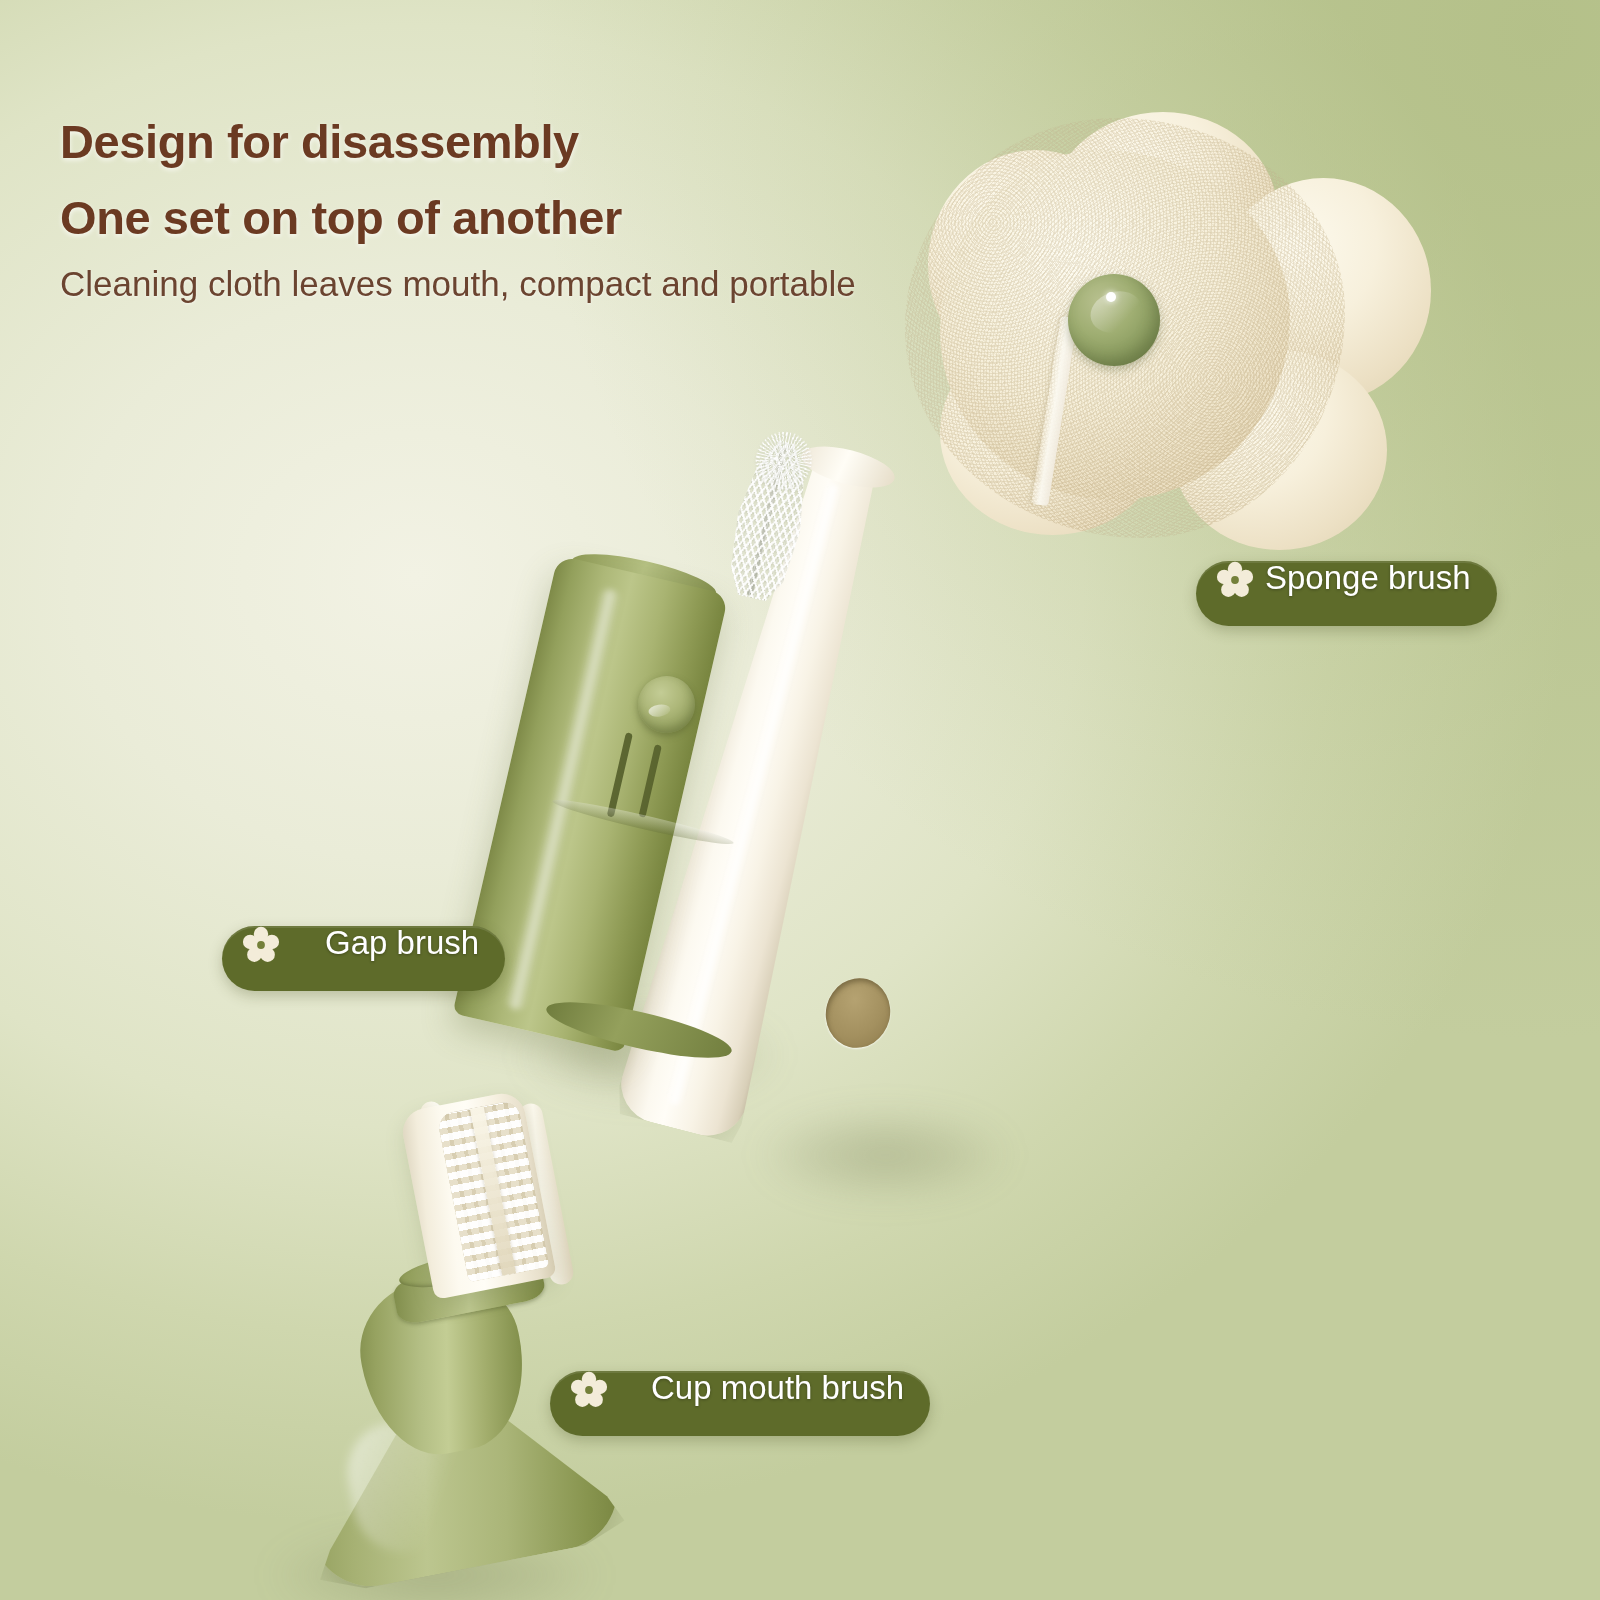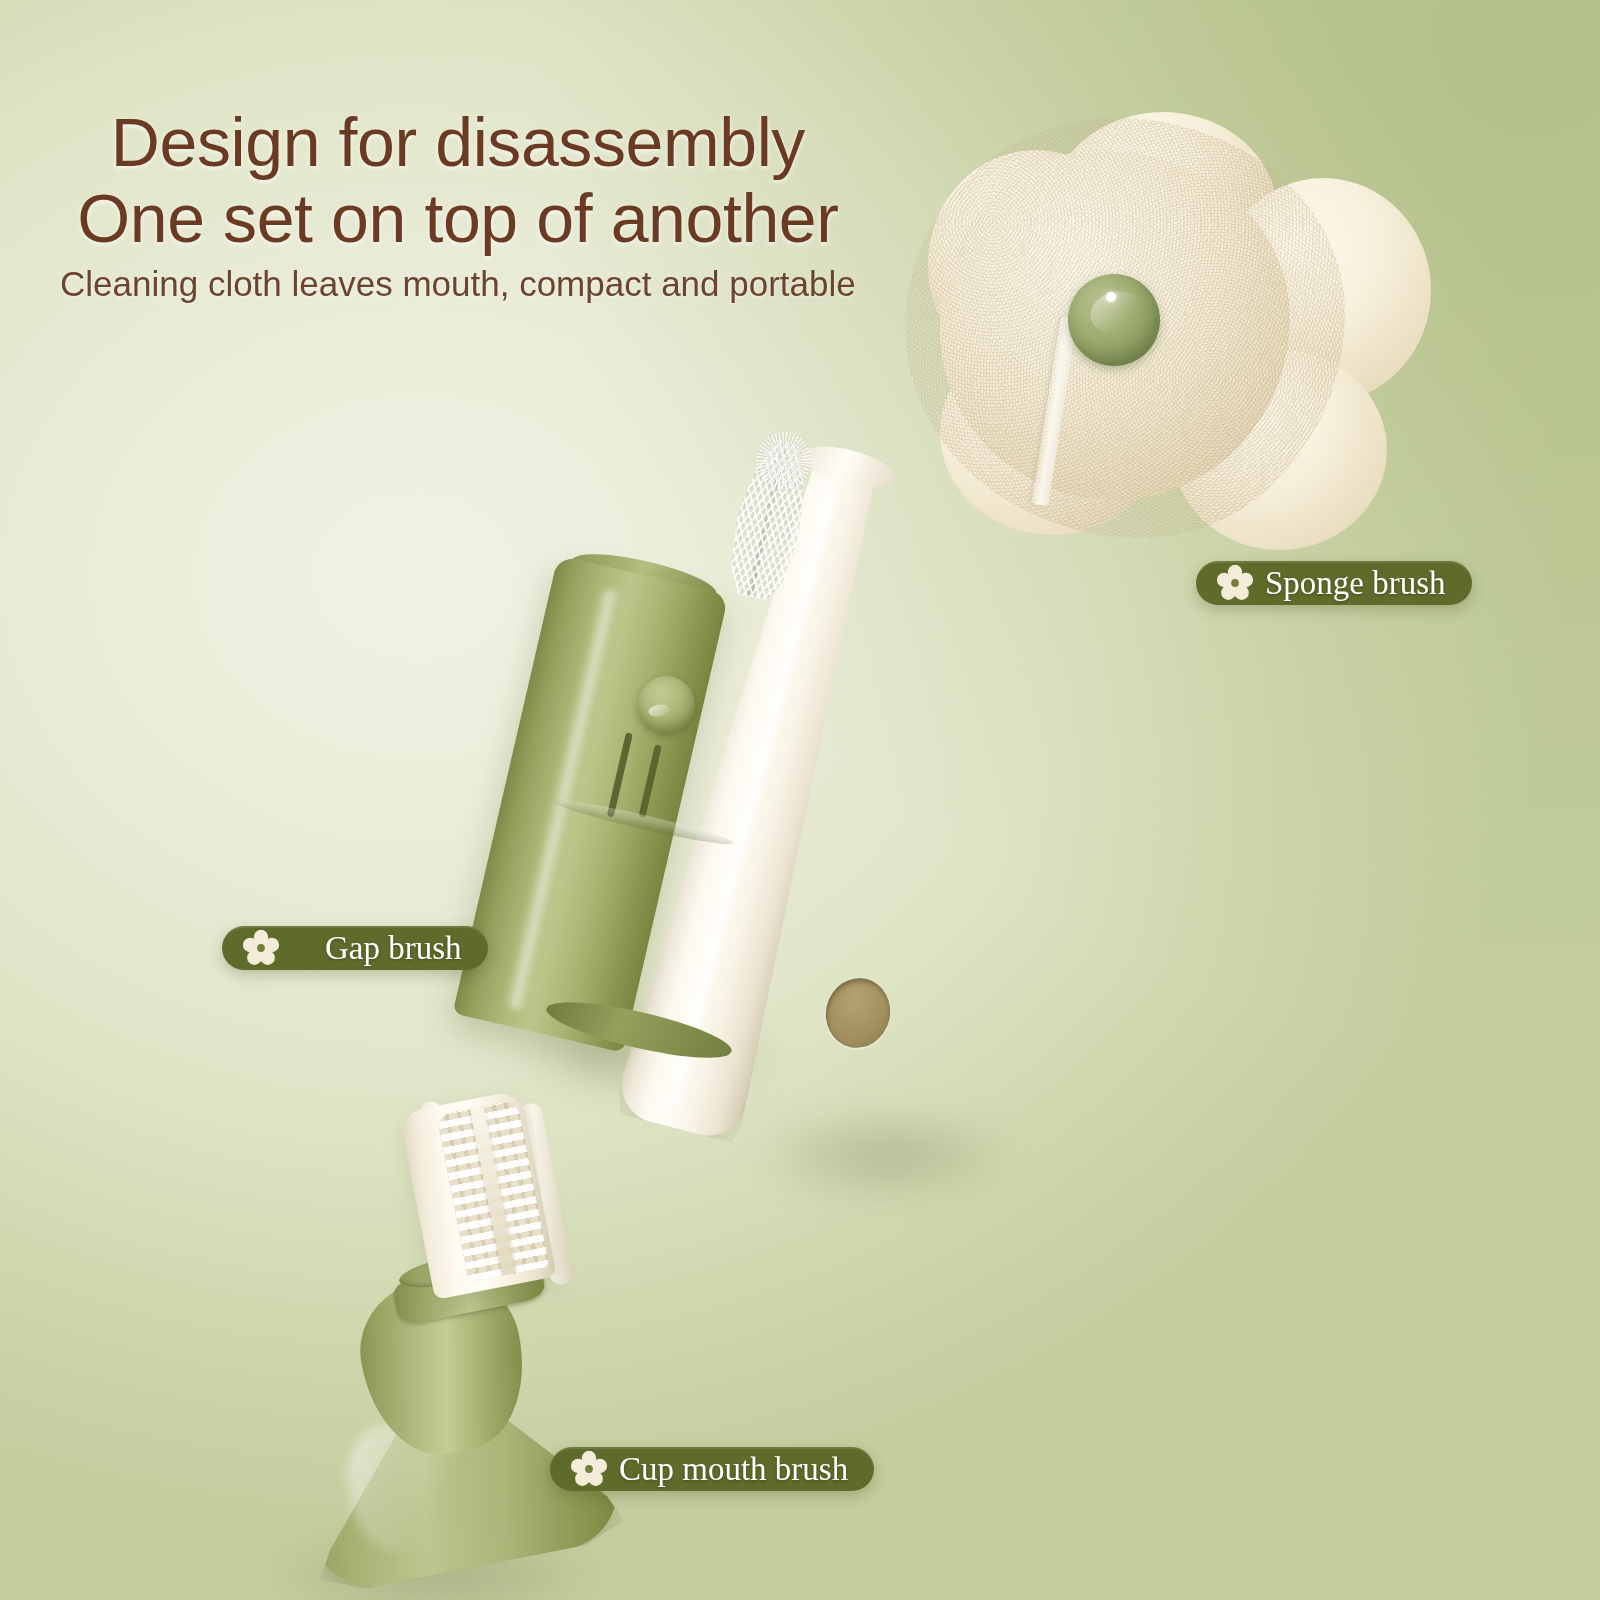--- a/index.html
+++ b/index.html
@@ -16,46 +16,44 @@
   }
   
   #stage::after{
     content:"";position:absolute;inset:0;pointer-events:none;
     background:radial-gradient(circle at 96% 2%, rgba(168,182,120,.55) 0%, rgba(168,182,120,0) 46%);
   }
 
   
   .copy{position:absolute;left:60px;top:104px;z-index:40;}
   .headline{
-    color:#6b3a22;font-weight:normal;font-size:68px;line-height:76px;
+    color:#6b3a22;font-weight:bold;font-size:47px;line-height:76px;
     letter-spacing:-.4px;white-space:nowrap;
     text-shadow:0 2px 5px rgba(255,255,255,.75);
-    text-align:center;
   }
   .subline{
     margin-top:28px;color:#6b4430;font-size:35px;line-height:56px;
     white-space:nowrap;text-shadow:0 1px 3px rgba(255,255,255,.6);
   }
 
   
   .badge{
-    position:absolute;z-index:60;display:flex;align-items:center;
+    position:absolute;z-index:60;display:flex;align-items:flex-start;
     background:#5e6b2a;border-radius:40px;
-    padding:0 26px 0 20px;height:44px;
+    padding:0 26px 0 20px;height:65px;
     box-shadow:0 5px 14px rgba(60,70,25,.26), inset 0 2px 0 rgba(255,255,255,.10);
-    font-family:Liberation Serif, serif;
   }
   .badge .flower{flex:0 0 auto;margin-right:11px;display:block;}
   .badge .btxt{
     color:#fff;font-size:33px;line-height:33px;white-space:nowrap;
     text-shadow:0 1px 3px rgba(0,0,0,.30);
   }
   #badge-sponge{left:1196px;top:561px;}
   #badge-gap{left:222px;top:926px;}
-  #badge-cup{left:550px;top:1447px;}
+  #badge-cup{left:550px;top:1371px;gap:32px;}
 
   
   .obj{position:absolute;}
   .shadow{
     position:absolute;border-radius:50%;
     background:radial-gradient(ellipse at center, rgba(120,128,86,.34) 0%, rgba(120,128,86,.16) 45%, rgba(120,128,86,0) 72%);
     filter:blur(16px);z-index:5;
   }
 
   

